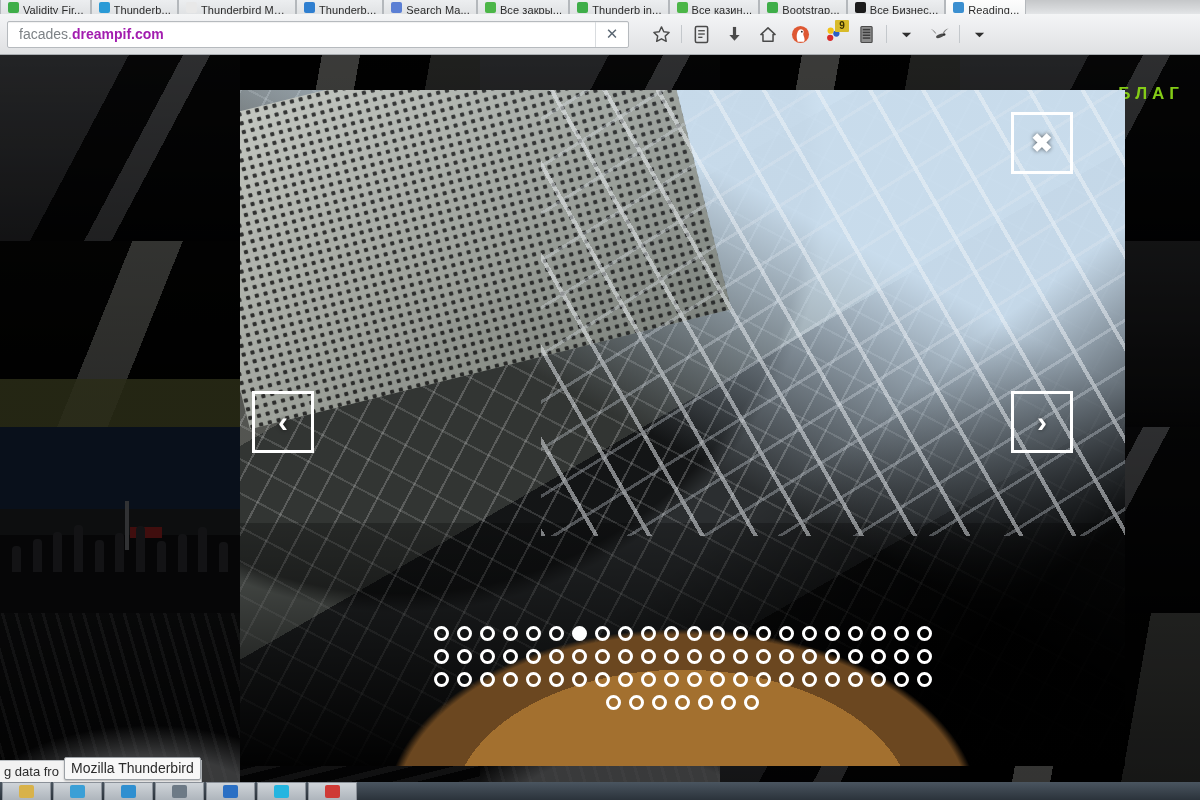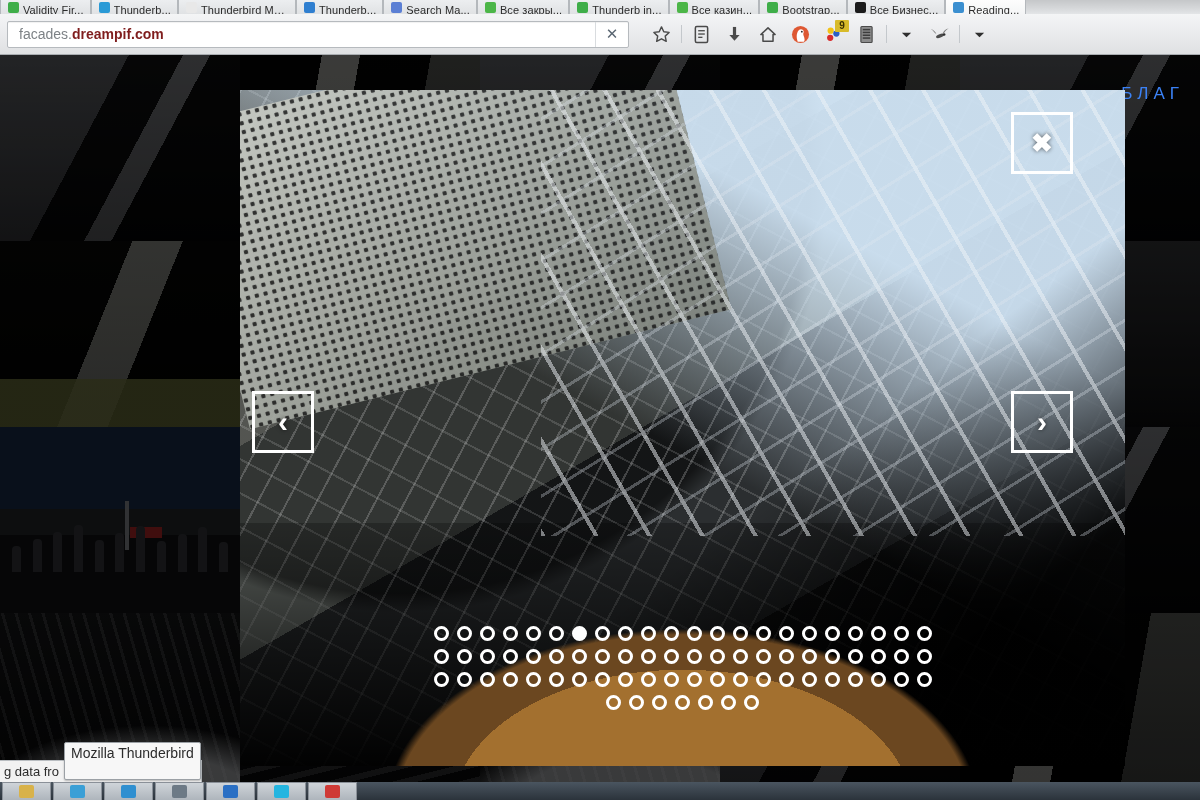--- a/index.html
+++ b/index.html
@@ -95,21 +95,21 @@
   }
   .url-text {
     flex: 1 1 auto;
     padding-left: 11px;
     font-size: 14px;
     color: #7d8286;
     white-space: nowrap;
     overflow: hidden;
     font-family: "Liberation Sans", sans-serif;
   }
-  .url-text b { color: #7f1d1d; font-weight: bold; }
+  .url-text b { color: #a21caf; font-weight: bold; }
   .url-stop {
     width: 32px;
     height: 25px;
     display: flex;
     align-items: center;
     justify-content: center;
     border-left: 1px solid #d9dcdf;
     color: #5a6672;
     font-size: 15px;
     font-weight: normal;
@@ -254,24 +254,24 @@
   }
   .g-flower {
     background:
       radial-gradient(circle at 22% 74%, rgba(190,70,90,.55) 0 8%, rgba(0,0,0,0) 16%),
       radial-gradient(circle at 40% 80%, rgba(190,70,90,.45) 0 6%, rgba(0,0,0,0) 14%),
       linear-gradient(to bottom, #2a2b2d, #0b0b0c);
   }
   .page-heading {
     position: absolute;
     right: 16px; top: 29px;
-    color: #3b82f6;
+    color: #84cc16;
     font-size: 17px;
     letter-spacing: 5px;
-    font-weight: normal;
+    font-weight: bold;
     white-space: nowrap;
   }
 
   
   .lb {
     position: absolute;
     left: 240px; top: 90px;
     width: 885px;
     height: 676px;
     overflow: hidden;
@@ -409,21 +409,21 @@
     color: #2c2c2c;
     white-space: nowrap;
     overflow: hidden;
   }
   .tooltip {
     position: absolute;
     left: 64px; bottom: 20px;
     background: #f7f7f7;
     border: 1px solid #9ba0a5;
     border-radius: 2px;
-    padding: 2px 6px 18px;
+    padding: 2px 6px 3px;
     font-size: 14px;
     color: #2b2b2b;
     white-space: nowrap;
     box-shadow: 0 1px 2px rgba(0,0,0,.25);
   }
   .taskbar {
     position: absolute;
     left: 0; bottom: 0;
     width: 1200px; height: 18px;
     background: linear-gradient(to bottom, #4a5560, #2b333b);

